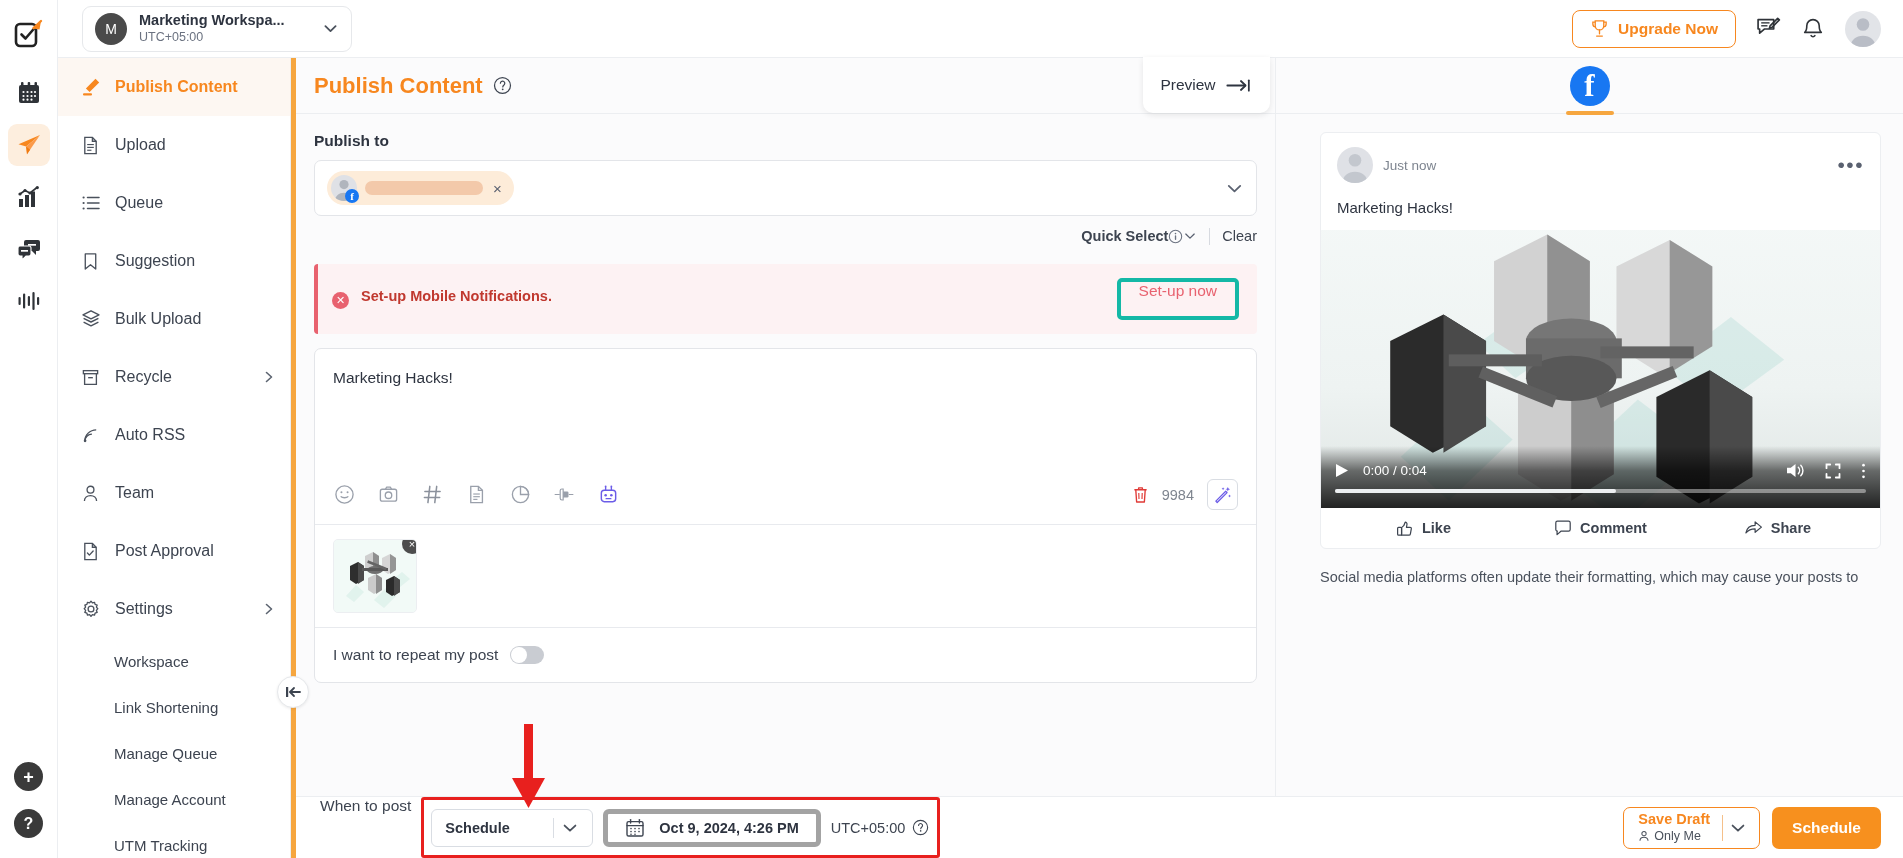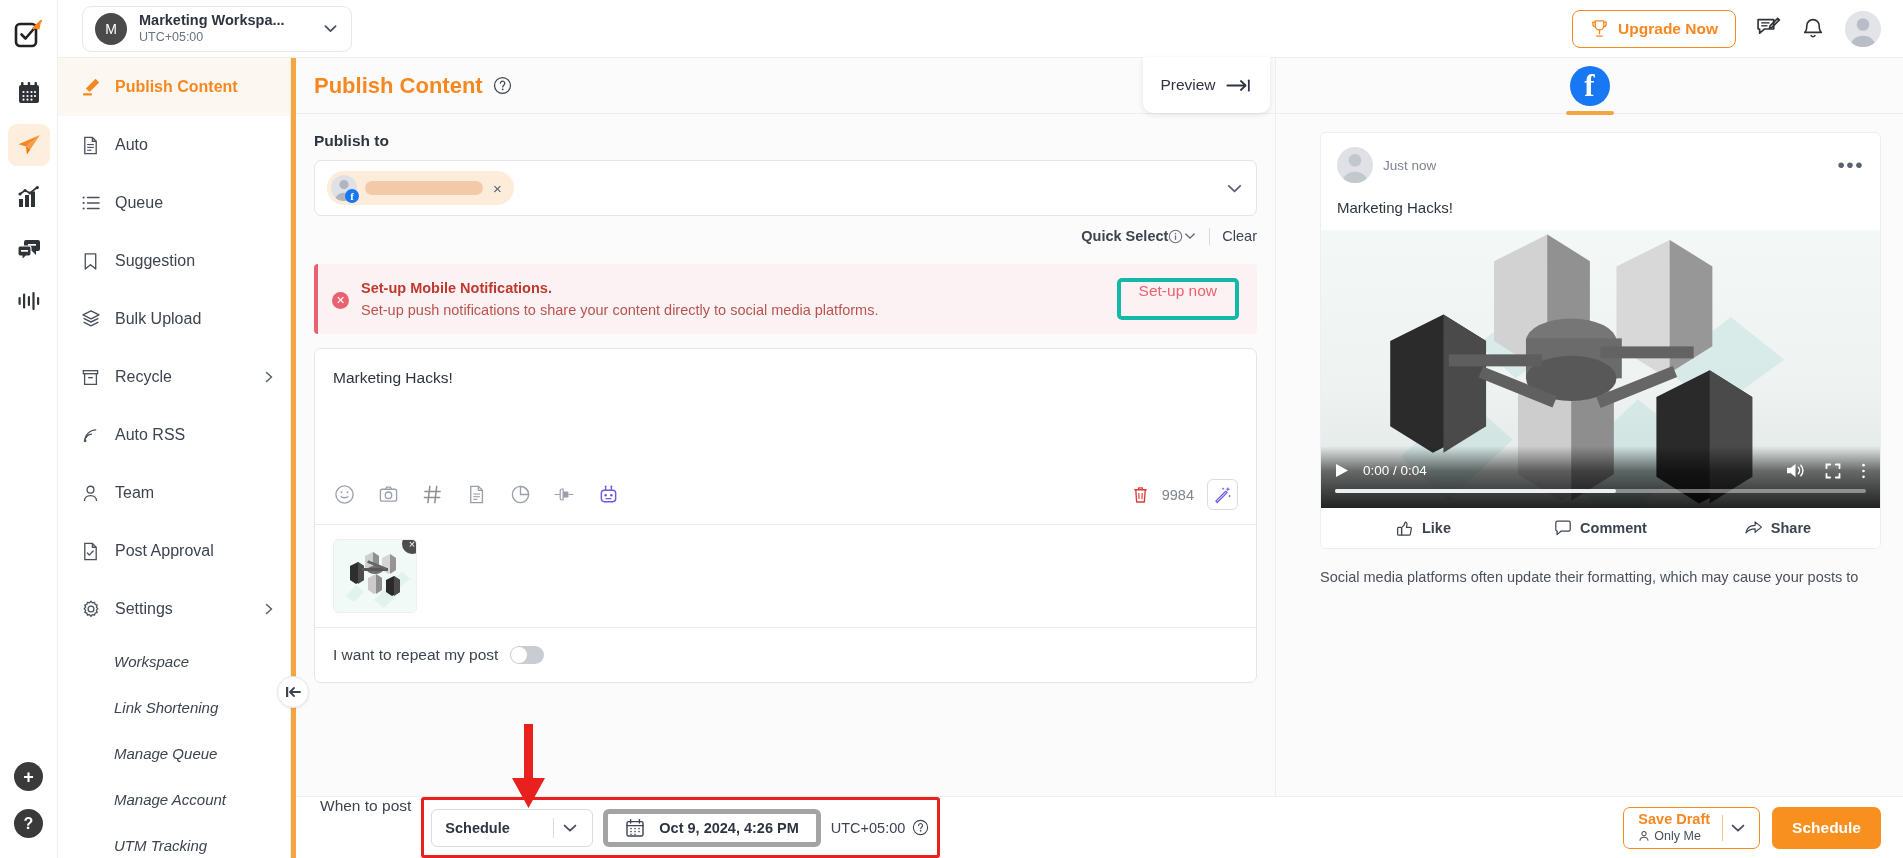--- a/index.html
+++ b/index.html
@@ -42,21 +42,21 @@
   .side-item {
     display: flex; align-items: center; gap: 14px;
     height: 58px; padding: 0 14px 0 22px; cursor: pointer;
     font-size: 16px; color: #3d4450; position: relative;
   }
   .side-item .ic { width: 21px; height: 21px; flex: none; display:flex; align-items:center; justify-content:center; }
   .side-item.active { background: #fdf7f2; color: #f7871f; font-weight: 700; }
   .side-item .chev { margin-left: auto; color: #5c6470; display:flex; }
   .side-sub {
     display: flex; align-items: center; height: 46px;
-    padding-left: 56px; font-size: 15px; color: #3d4450; cursor: pointer; font-style: italic;
+    padding-left: 56px; font-size: 15px; color: #3d4450; cursor: pointer;
   }
 
   
   .accent-strip {
     position: absolute; left: 291px; top: 58px; width: 5px; height: 800px;
     background: #f6a63f; z-index: 21;
   }
   .collapse-handle {
     position: absolute; left: 277px; top: 676px; width: 32px; height: 32px;
     border-radius: 50%; background: #fff; border: 1px solid #e6e8eb;
@@ -373,21 +373,21 @@
       <svg width="19" height="19" viewBox="0 0 20 20">
           <path d="M4 1.5h8l4 4v13H4z" fill="none" stroke="#4a515c" stroke-width="1.4"></path>
           <path d="M12 1.5v4h4" fill="none" stroke="#4a515c" stroke-width="1.4"></path>
           <g stroke="#4a515c" stroke-width="1.2">
             <line x1="6.5" y1="9" x2="13.5" y2="9"></line>
             <line x1="6.5" y1="12" x2="13.5" y2="12"></line>
             <line x1="6.5" y1="15" x2="11" y2="15"></line>
           </g>
         </svg>
     </span>
-    <span>Auto</span>
+    <span>Upload</span>
   </div>
 
   <div class="side-item">
     <span class="ic">
       <svg width="20" height="20" viewBox="0 0 20 20">
           <g stroke="#4a515c" stroke-width="1.5" stroke-linecap="round">
             <line x1="6.5" y1="4.5" x2="18" y2="4.5"></line>
             <line x1="6.5" y1="10" x2="18" y2="10"></line>
             <line x1="6.5" y1="15.5" x2="18" y2="15.5"></line>
           </g>
@@ -605,21 +605,20 @@
         </span>
       </div>
       <span class="vbar"></span>
       <span class="clear-link">Clear</span>
     </div>
 
     <div class="alert">
       <div class="alert-x">✕</div>
       <div>
         <div class="alert-t1">Set-up Mobile Notifications.</div>
-        <div class="alert-t2">Set-up push notifications to share your content directly to social media platforms.</div>
       </div>
       <div class="alert-btn">Set-up now</div>
     </div>
 
     <div class="editor">
       <div class="editor-text">Marketing Hacks!</div>
 
       <div class="editor-tools">
         <span class="tool">
           <svg width="21" height="21" viewBox="0 0 22 22">

